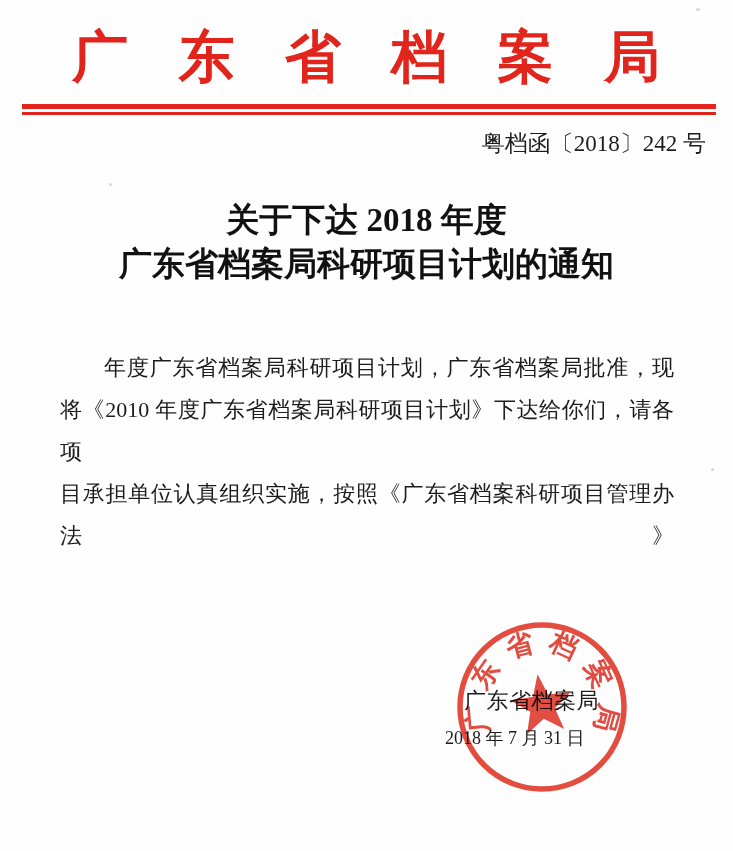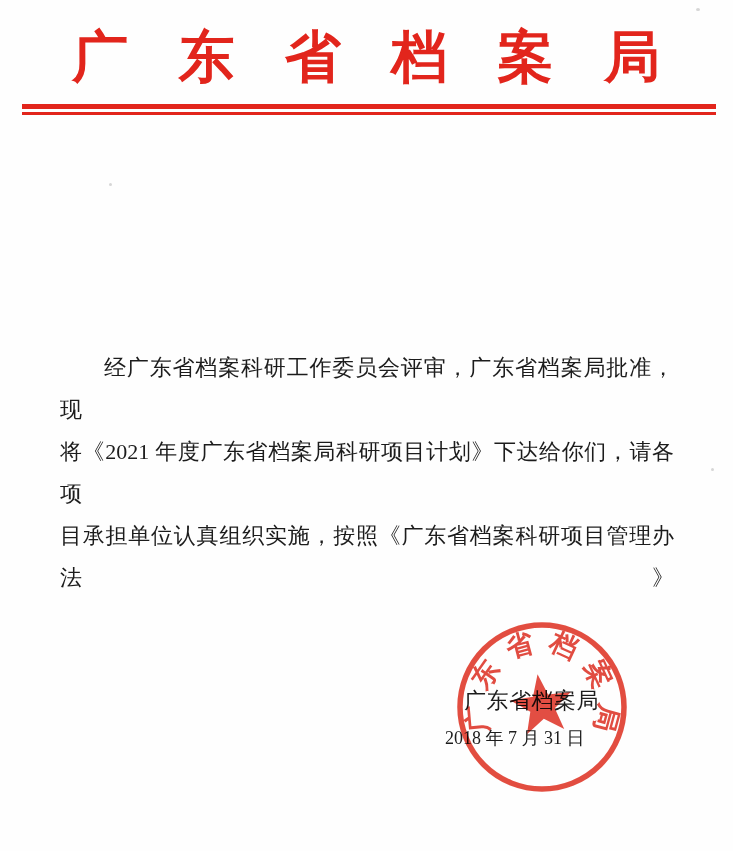--- a/index.html
+++ b/index.html
@@ -132,26 +132,31 @@
       <span>东</span>
       <span>省</span>
       <span>档</span>
       <span>案</span>
       <span>局</span>
     </div>
 
   <div class="rule rule-thick"></div>
   <div class="rule rule-thin"></div>
 
+  <div class="doc-number">粤档函〔2018〕242 号</div>
 
+  <div class="doc-title">
+    <div>关于下达 2018 年度</div>
+    <div>广东省档案局科研项目计划的通知</div>
+  </div>
 
 
   <div class="para">
-    <div class="para-line first">经广东省档案科研工作委员会评审，广东省档案局批准，现</div>
-    <div class="para-line">将《2021 年度广东省档案局科研项目计划》下达给你们，请各项</div>
+    <div class="para-line first">年度广东省档案局科研项目计划，广东省档案局批准，现</div>
+    <div class="para-line">将《2010 年度广东省档案局科研项目计划》下达给你们，请各项</div>
     <div class="para-line">目承担单位认真组织实施，按照《广东省档案科研项目管理办法》</div>
   </div>
 
 
   <div class="sig-org">广东省档案局</div>
   <div class="sig-date">2018 年 7 月 31 日</div>
 
   <svg class="seal" viewBox="0 0 180 180" xmlns="http://www.w3.org/2000/svg">
 
     <circle cx="90" cy="90" r="82" fill="none" stroke="#e03425" stroke-width="5.5" opacity="0.93"></circle>

